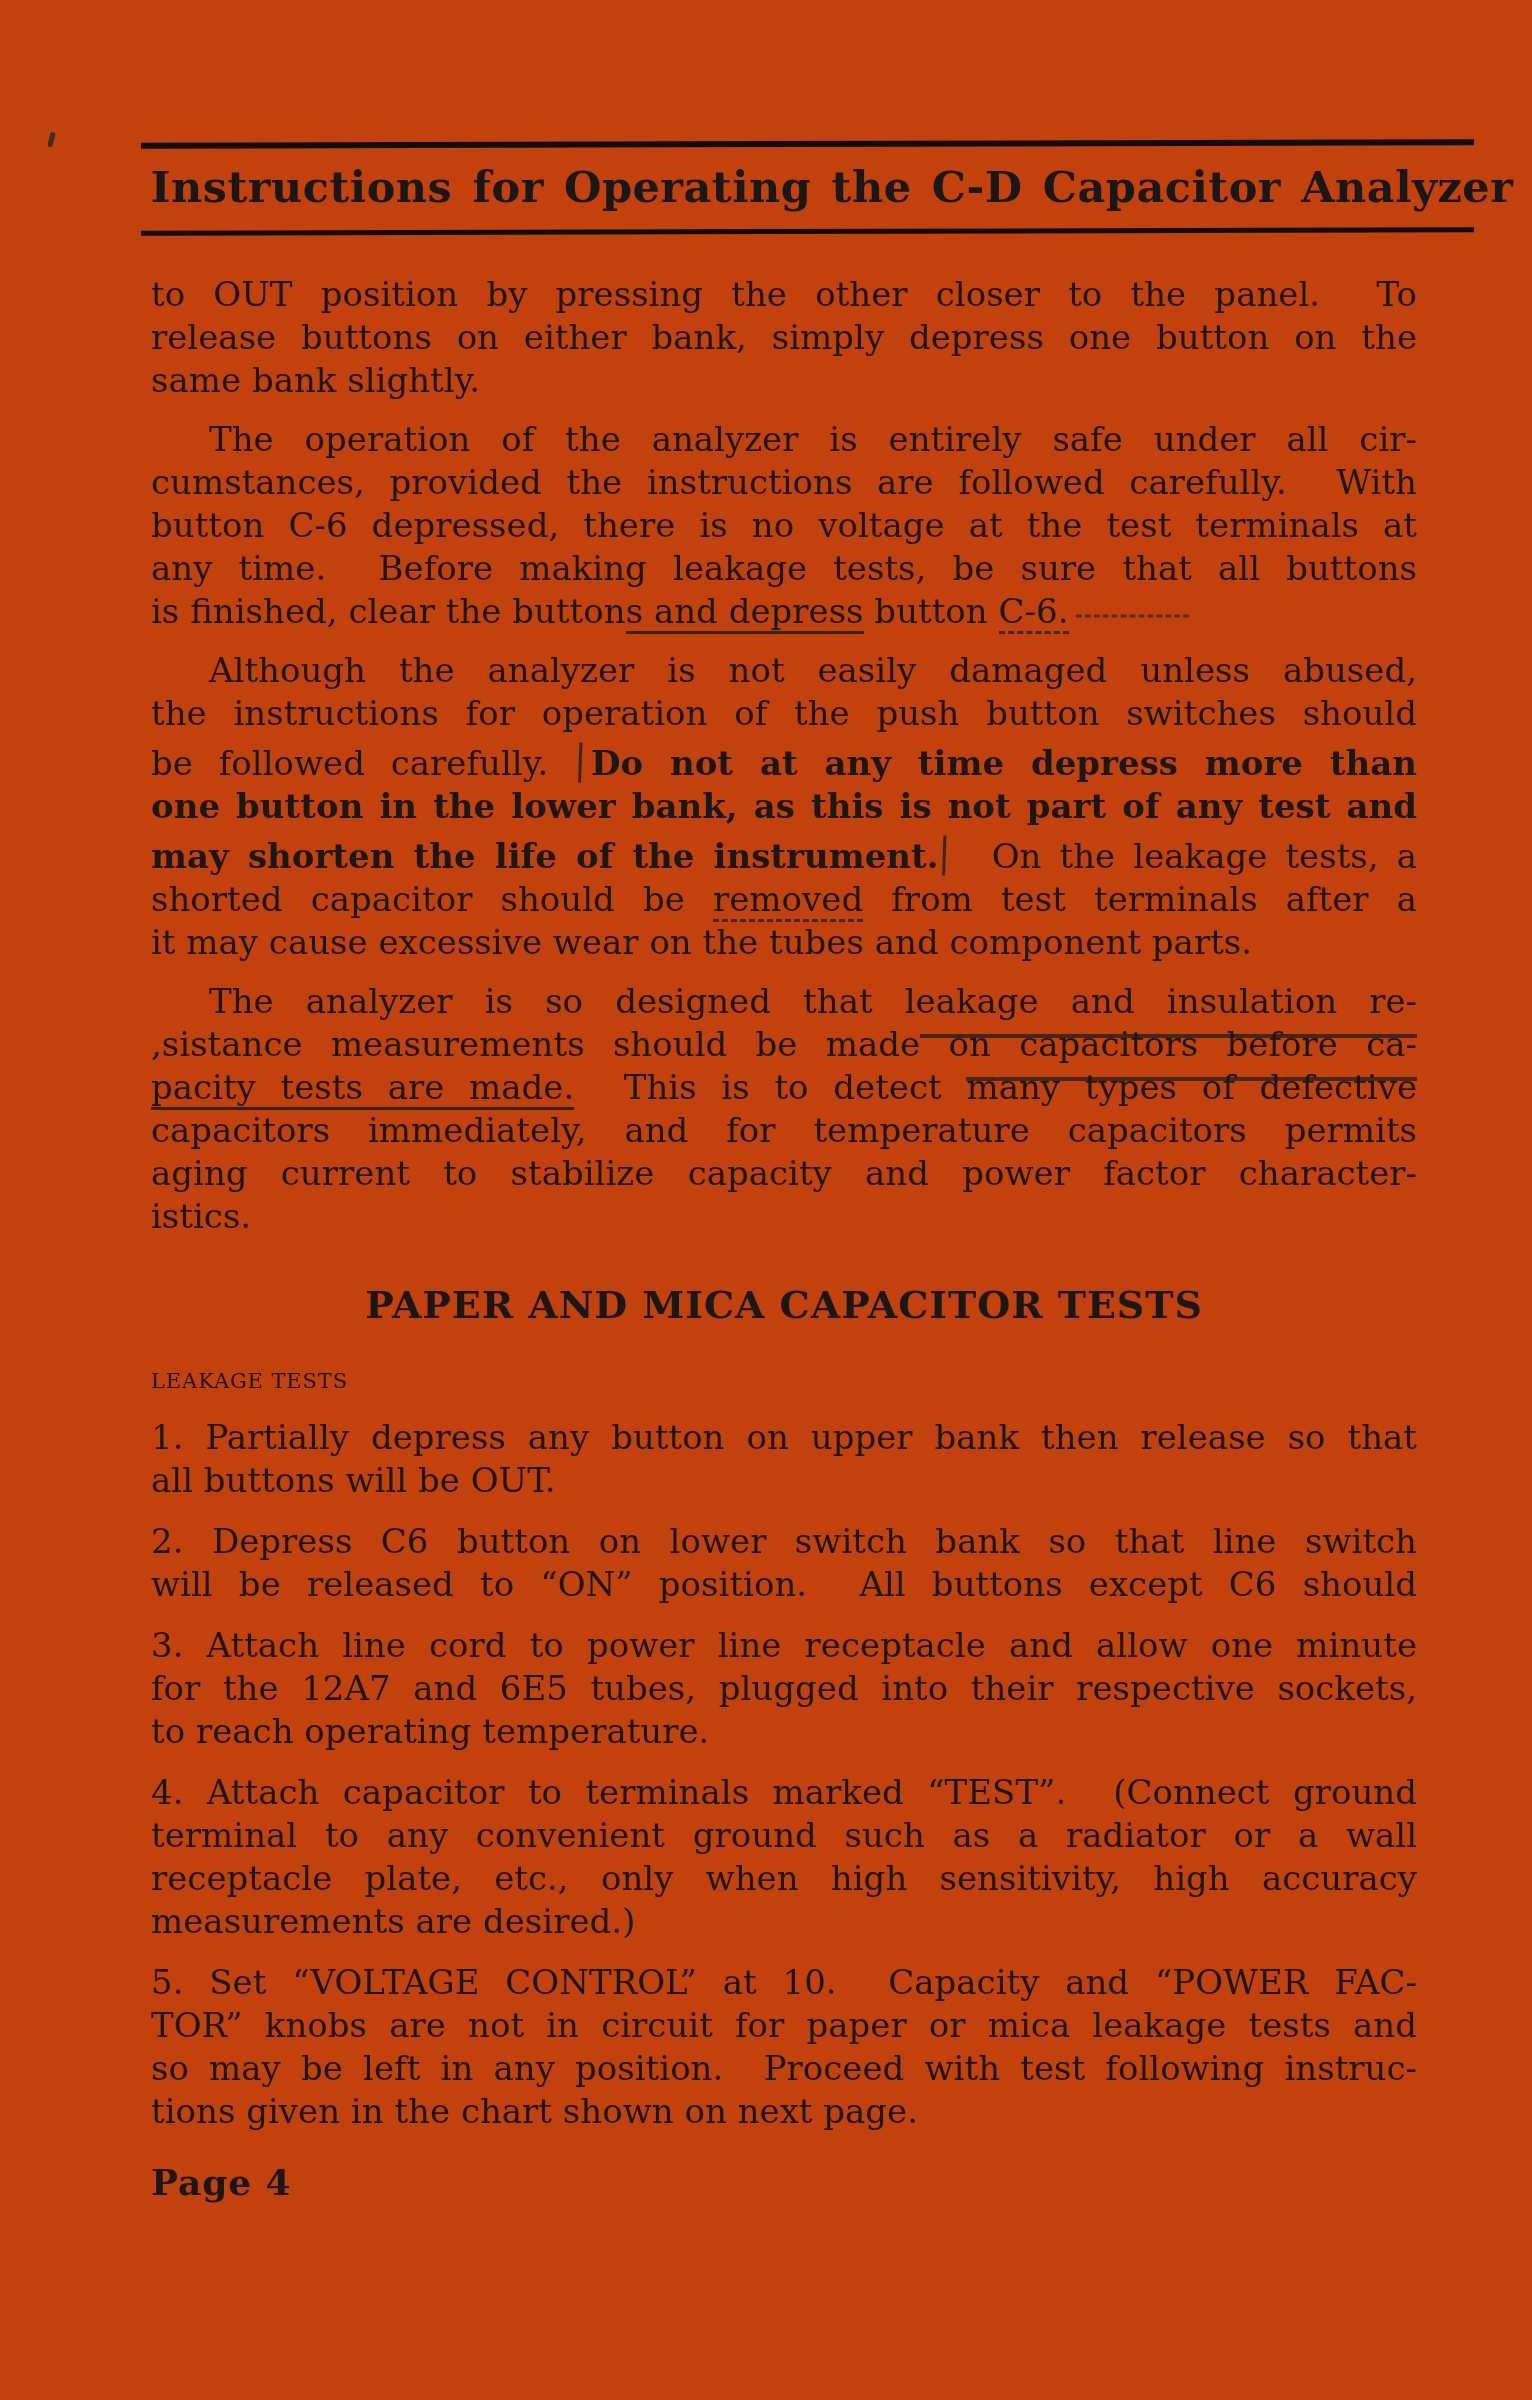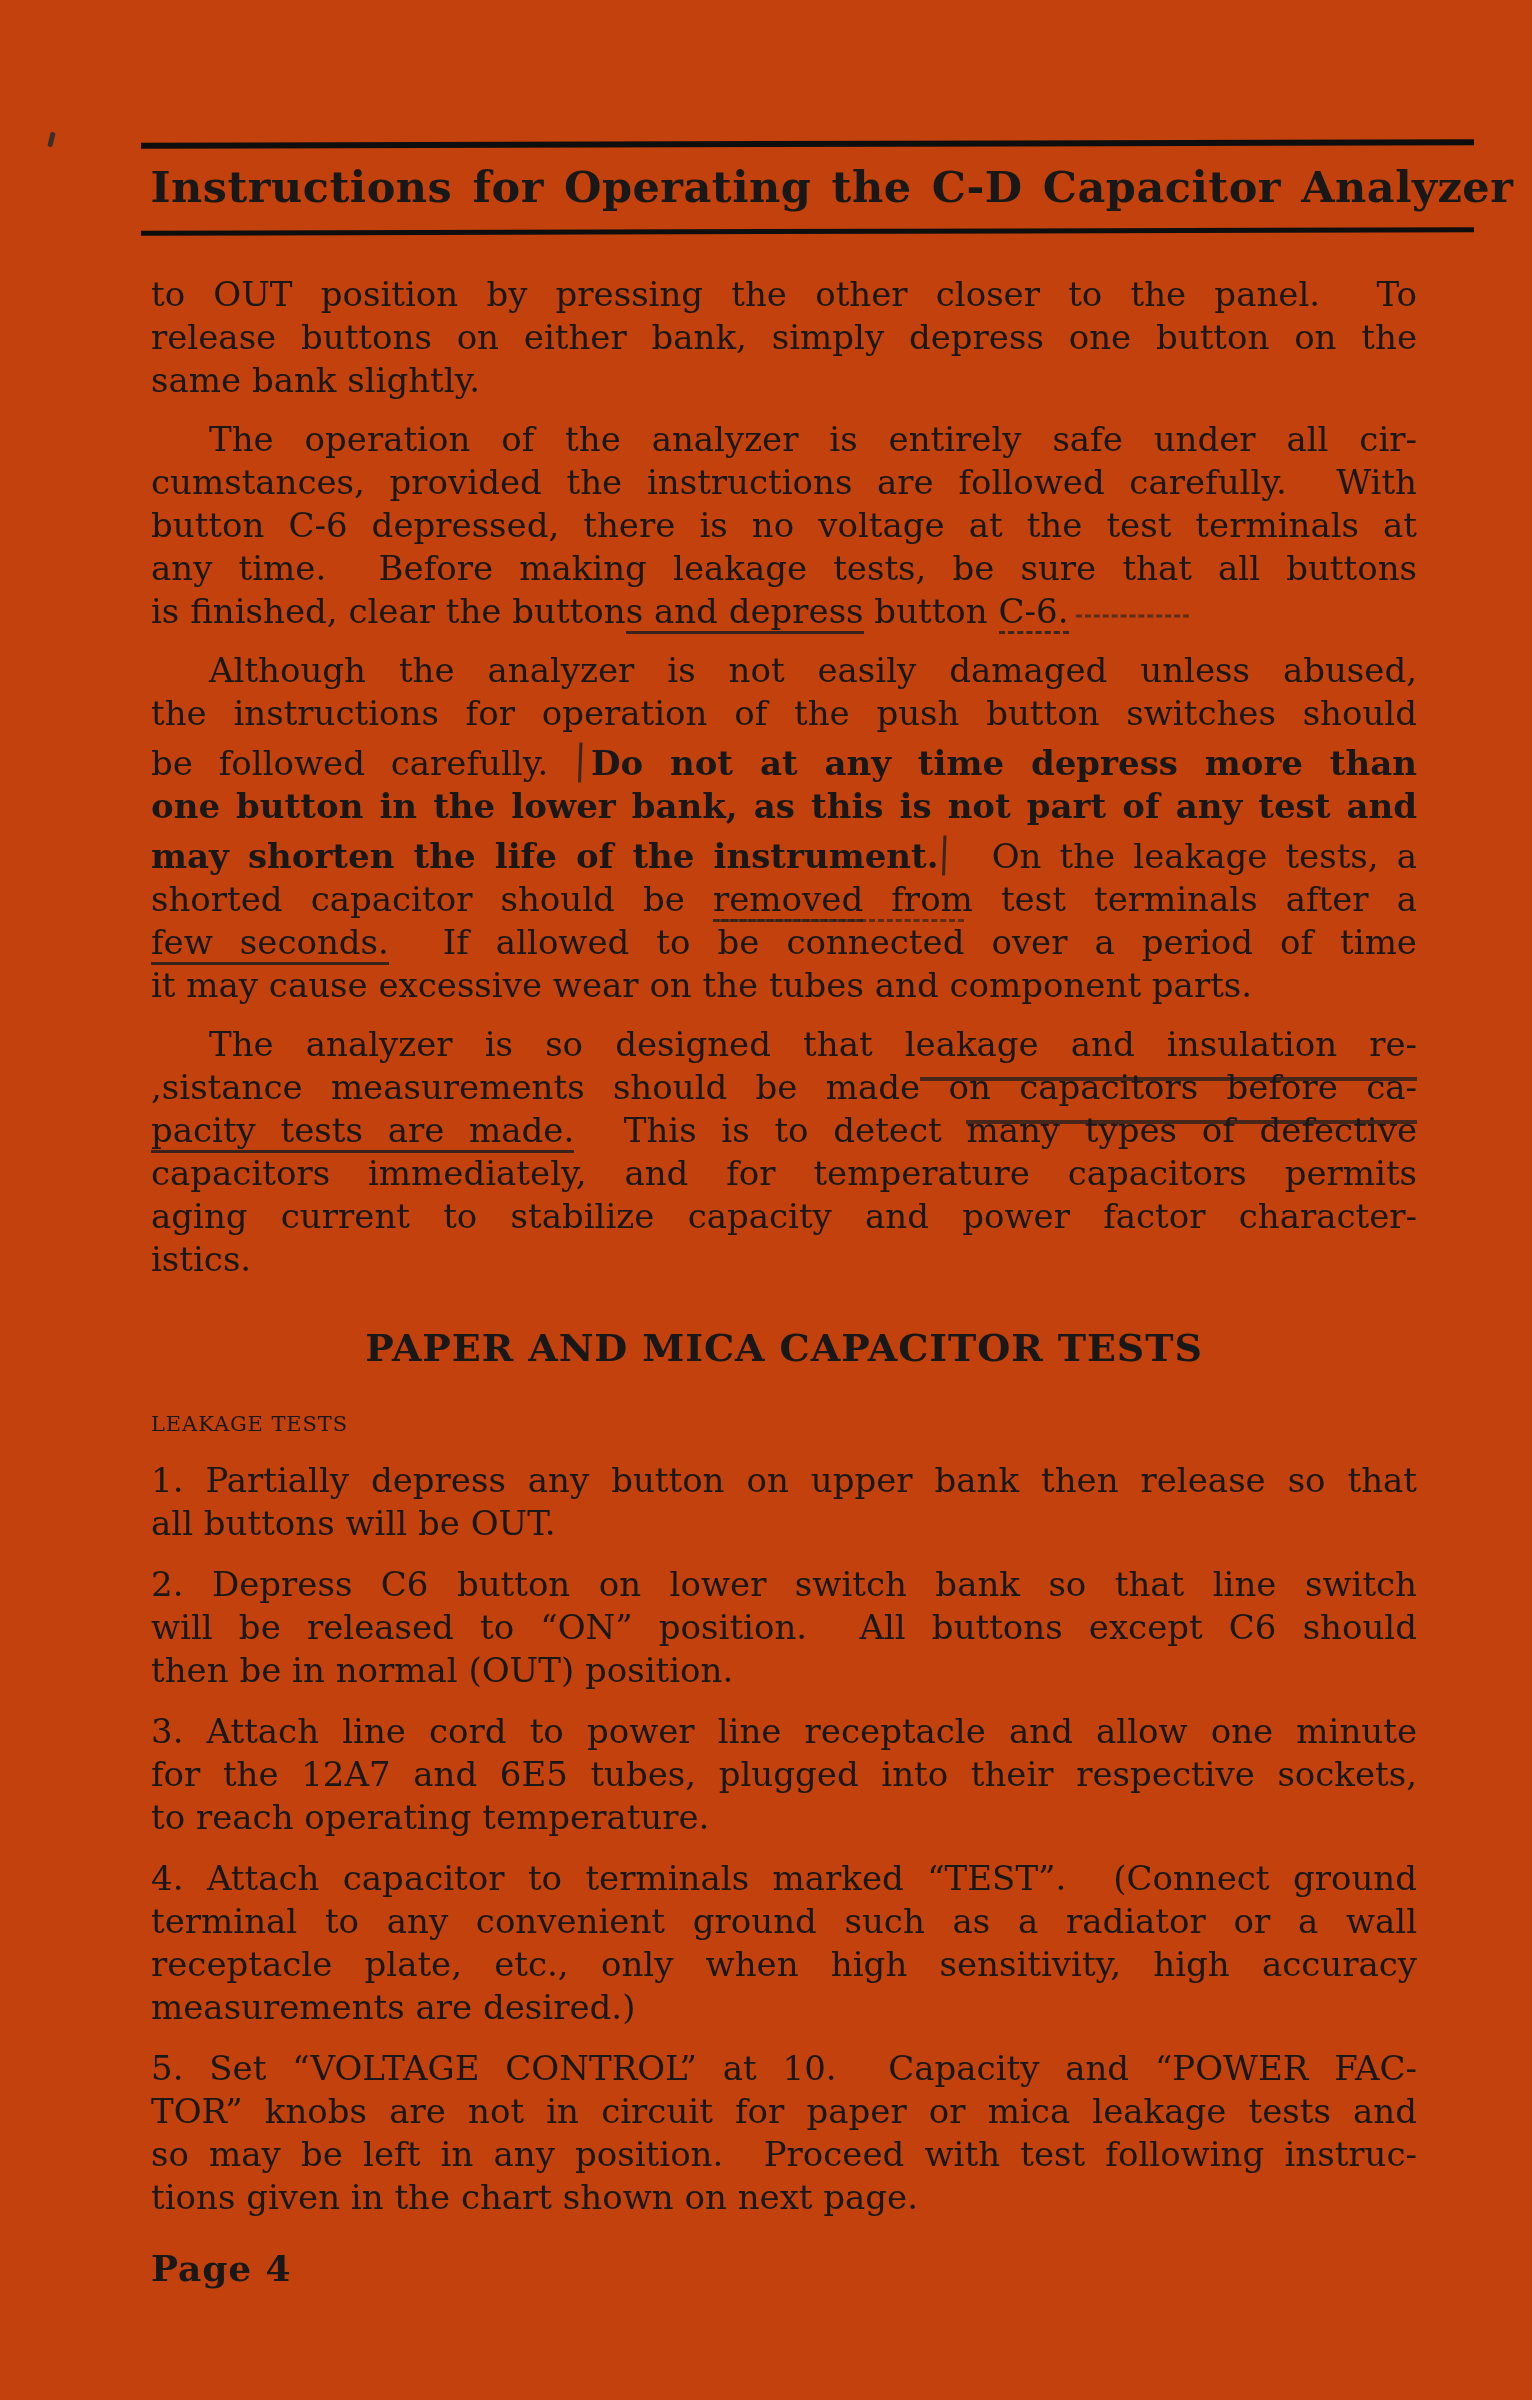--- a/index.html
+++ b/index.html
@@ -85,41 +85,39 @@
         <div class="line"><span>any time.&nbsp; Before making leakage tests, be sure that all buttons</span></div>
         <div class="line last"><span>is finished, clear the button</span><span class="pu">s and depress</span><span> button </span><span class="pud">C-6.</span><span class="ptrail"></span></div>
       </div>
       <div class="para">
         <div class="line findent"><span>Although the analyzer is not easily damaged unless abused,</span></div>
         <div class="line"><span>the instructions for operation of the push button switches should</span></div>
         <div class="line"><span>be followed carefully. </span><span class="ptick"></span><span class="seg-b">Do not at any time depress more than</span></div>
         <div class="line"><span class="seg-b">one button in the lower bank, as this is not part of any test and</span></div>
         <div class="line"><span class="seg-b">may shorten the life of the instrument.</span><span class="ptick"></span><span>&nbsp; On the leakage tests, a</span></div>
         <div class="line"><span>shorted capacitor should be </span><span class="pud">removed</span><span> from test terminals after a</span></div>
-        <div class="line"><span class="pu">few seconds.</span><span>&nbsp; If allowed to </span><span class="ppo">be connected</span><span> over a period of time</span></div>
         <div class="line last"><span>it may cause excessive wear on the tubes and component parts.</span></div>
       </div>
       <div class="para">
         <div class="line findent"><span>The analyzer is so designed that leakage and insulation re-</span></div>
         <div class="line"><span>,sistance measurements should be made</span><span class="psh"> on capacitors before ca-</span></div>
         <div class="line"><span class="pu">pacity tests are made.</span><span>&nbsp; This is to detect </span><span class="psh">many types of defective</span></div>
         <div class="line"><span>capacitors immediately, and for temperature capacitors permits</span></div>
         <div class="line"><span>aging current to stabilize capacity and power factor character-</span></div>
         <div class="line last"><span>istics.</span></div>
       </div>
       <div class="heading">PAPER AND MICA CAPACITOR TESTS</div>
       <div class="subheading">LEAKAGE TESTS</div>
       <div class="para list">
         <div class="line"><span>1. Partially depress any button on upper bank then release so that</span></div>
         <div class="line last"><span>all buttons will be OUT.</span></div>
       </div>
       <div class="para list">
         <div class="line"><span>2. Depress C6 button on lower switch bank so that line switch</span></div>
         <div class="line"><span>will be released to “ON” position.&nbsp; All buttons except C6 should</span></div>
-        <div class="line last"><span>then be in normal (OUT) position.</span></div>
       </div>
       <div class="para list">
         <div class="line"><span>3. Attach line cord to power line receptacle and allow one minute</span></div>
         <div class="line"><span>for the 12A7 and 6E5 tubes, plugged into their respective sockets,</span></div>
         <div class="line last"><span>to reach operating temperature.</span></div>
       </div>
       <div class="para list">
         <div class="line"><span>4. Attach capacitor to terminals marked “TEST”.&nbsp; (Connect ground</span></div>
         <div class="line"><span>terminal to any convenient ground such as a radiator or a wall</span></div>
         <div class="line"><span>receptacle plate, etc., only when high sensitivity, high accuracy</span></div>

